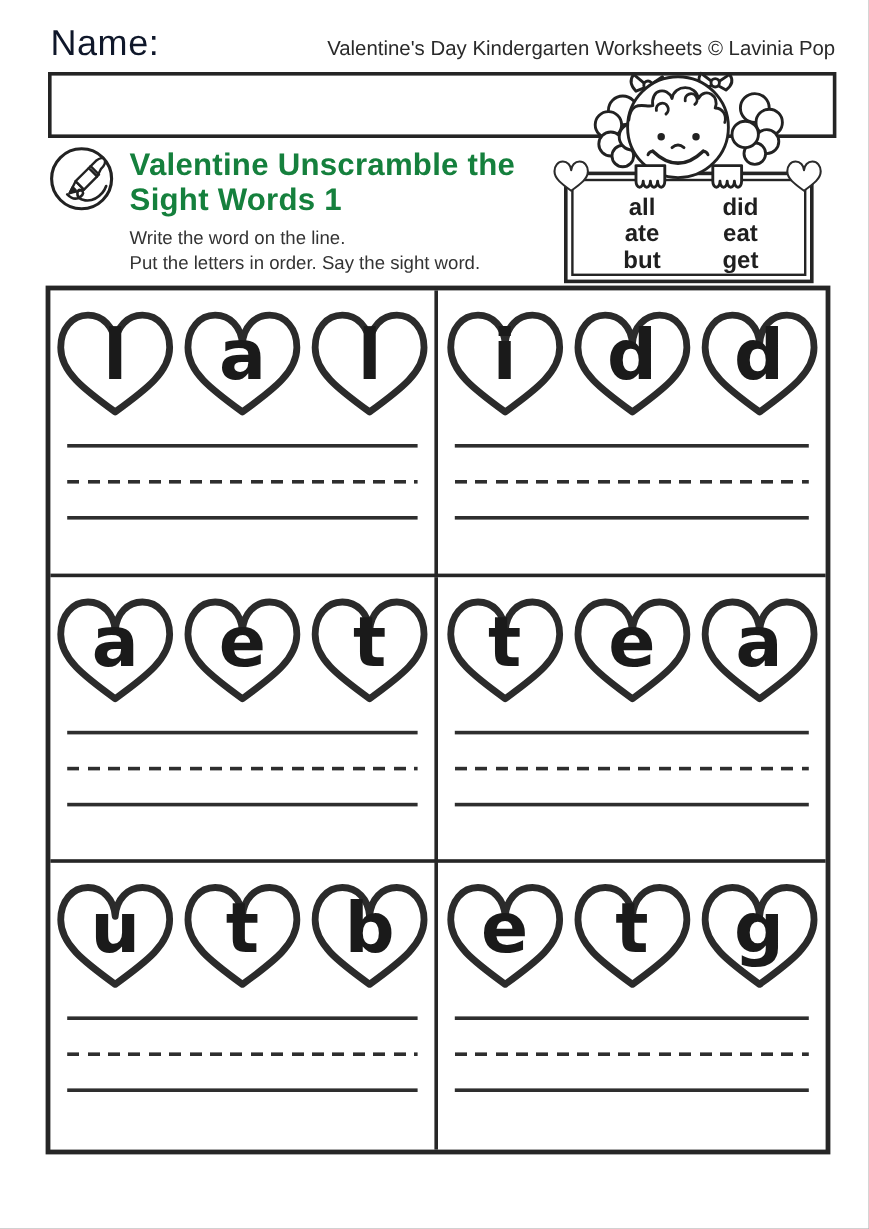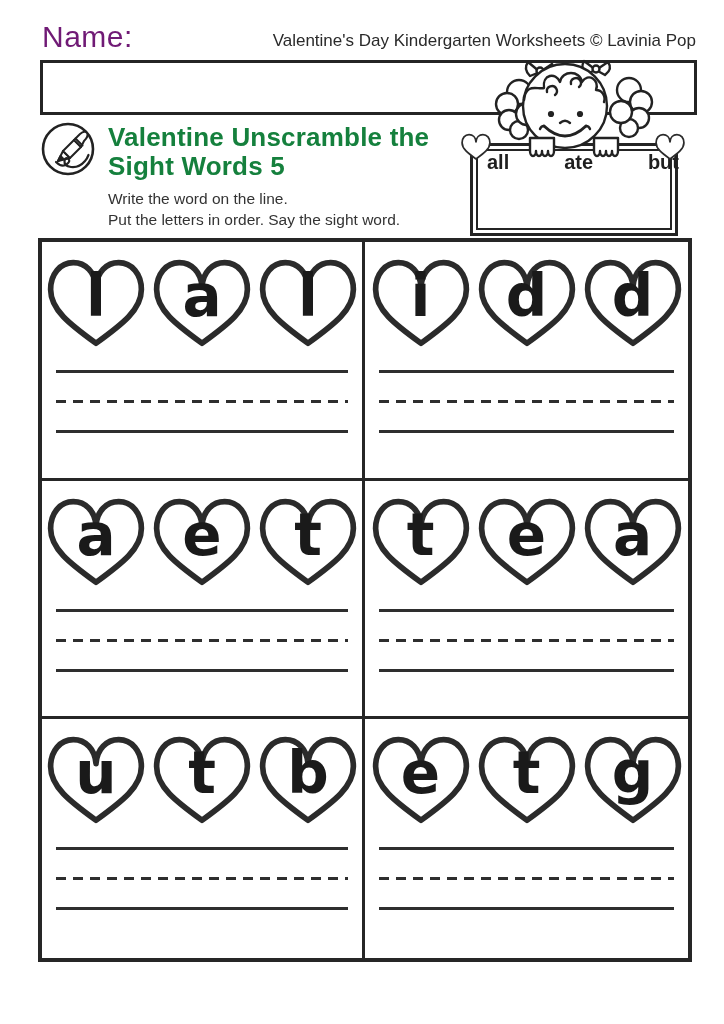--- a/index.html
+++ b/index.html
@@ -2,31 +2,31 @@
 <html><head>
 <meta charset="utf-8">
 <style>
   html,body{margin:0;padding:0;background:#888;}
   .page{
     position:relative;width:724px;height:1024px;background:#ffffff;
     font-family:"Liberation Sans","DejaVu Sans",sans-serif;color:#242424;
     margin:0 auto;overflow:hidden;
   }
   
-  .name-label{position:absolute;left:42px;top:20px;font-size:30px;letter-spacing:.5px;color:#701a75;}
+  .name-label{position:absolute;left:42px;top:20px;font-size:30px;letter-spacing:.5px;color:#0f172a;}
   .credit{position:absolute;right:28px;top:31px;font-size:17px;color:#2a2a2a;}
   .name-box{position:absolute;left:40px;top:60px;width:651px;height:49px;border:3px solid #242424;background:#fff;z-index:1;}
   
   .title-icon{position:absolute;left:40px;top:121px;width:56px;height:56px;}
   .title{position:absolute;left:108px;top:123px;font-size:26px;font-weight:bold;line-height:29px;color:#15803d;letter-spacing:.2px;}
   .instructions{position:absolute;left:108px;top:189px;font-size:15.5px;line-height:20.5px;color:#333;}
   
   .word-bank{position:absolute;left:470px;top:143px;width:202px;height:87px;border:3px solid #242424;background:#fff;z-index:2;}
   .word-bank-inner{position:absolute;inset:3px;border:2px solid #242424;display:flex;}
-  .bank-col{flex:1;display:flex;justify-content:space-between;text-align:center;}
+  .bank-col{flex:1;display:flex;flex-direction:column;justify-content:flex-end;text-align:center;}
   .bank-col.left{transform:translateX(9px);}
   .bank-col.right{transform:translateX(-5px);}
   .bank-word{font-size:20px;font-weight:bold;color:#1f1f1f;line-height:22px;}
   .bank-heart{position:absolute;z-index:3;}
   .bank-heart.tl{left:-13px;top:-14px;}
   .bank-heart.tr{right:-11px;top:-14px;}
   
   .girl{position:absolute;left:492px;top:56px;width:164px;height:112px;z-index:3;}
   
   .grid{
@@ -121,37 +121,42 @@
       </svg>
     <svg class="bank-heart tr" width="32" height="29" viewBox="0 0 110 100">
         <use href="#heartShape"></use>
       </svg>
     <div class="word-bank-inner">
       <div class="bank-col left">
         <div class="bank-word">all</div>
         <div class="bank-word">ate</div>
         <div class="bank-word">but</div>
       </div>
+      <div class="bank-col right">
+        <div class="bank-word">did</div>
+        <div class="bank-word">eat</div>
+        <div class="bank-word">get</div>
+      </div>
     </div>
   </div>
 
   <svg class="title-icon" viewBox="0 0 56 56">
     <circle cx="28" cy="28" r="25" fill="none" stroke="#222222" stroke-width="2.6"></circle>
     <g stroke="#222222" stroke-width="2" fill="#ffffff" stroke-linejoin="round" stroke-linecap="round">
       <path d="M18,40 L23,30 L30,37 Z"></path>
       <path d="M18,40 L20.5,35 L23,37.5 Z" fill="#222222"></path>
       <path d="M23,30 L34,19 L41,26 L30,37 Z"></path>
       <path d="M34,19 L40,13 Q45,9 47,12 Q49,15 44,20 L41,26 Z"></path>
       <path d="M35.5,17.5 L42.5,24.5" fill="none"></path>
       <path d="M16,41 Q22,47 27,43 Q31,40 28,37.5 Q25,36 24.5,40 Q24,45 31,46 Q39,47 45,40 Q47,38 48.5,34" fill="none" stroke-width="2.2"></path>
     </g>
   </svg>
   <div class="title">
     <div>Valentine Unscramble the</div>
-    <div>Sight Words 5</div>
+    <div>Sight Words 1</div>
   </div>
   <div class="instructions">
     <div>Write the word on the line.</div>
     <div>Put the letters in order. Say the sight word.</div>
   </div>
 
   <div class="grid">
 
     <div class="cell col0 rowA">
       <div class="hearts-row">

